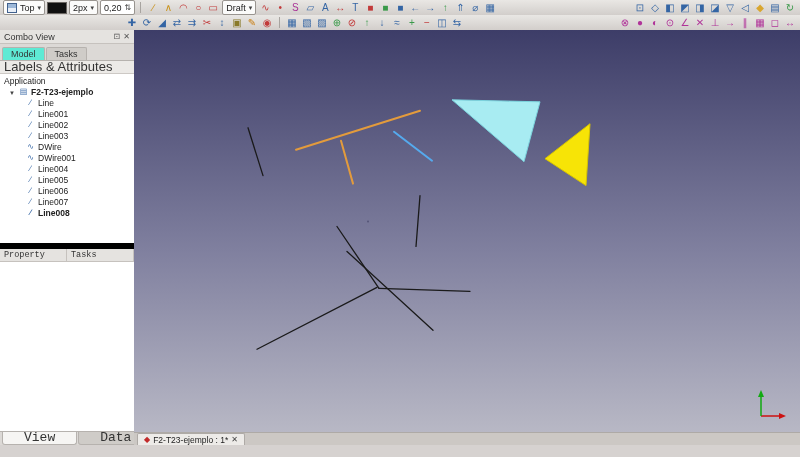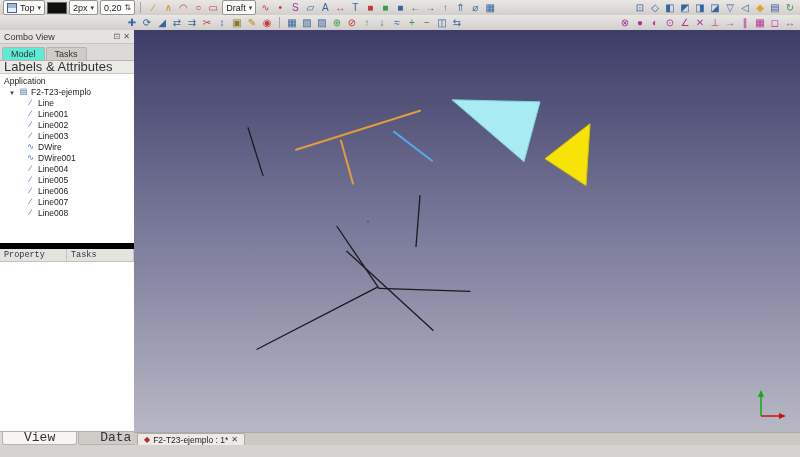--- a/index.html
+++ b/index.html
@@ -38,21 +38,21 @@
            padding:1px 2px 0 2px;gap:1px;align-items:flex-end;}
   .cv-tab{padding:1px 8px 1px 8px;border:1px solid #b6b2ae;border-bottom:none;
           border-radius:2px 2px 0 0;background:#cfccc8;color:#333;}
   .cv-tab.active{background:#5eead4;}
   .tree-header{height:12px;line-height:12px;padding:0 4px;background:#eceae7;
                border-bottom:1px solid #cdc9c5;font-size:13px;color:#333;}
   .tree{flex:0 0 168px;background:#ffffff;overflow:hidden;border-bottom:6px solid #000000;padding-top:1px;}
   .tree-row{display:flex;align-items:center;height:11px;font-size:8.5px;gap:3px;padding-left:4px;white-space:nowrap;}
   .tree-row.doc{padding-left:9px;}
   .tree-row.child{padding-left:26px;}
-  .bold{font-weight:normal;}
+  .bold{font-weight:bold;}
   .expander{width:7px;display:inline-block;}
   .expander::before{content:"▼";font-size:6px;color:#444;}
   .titem-icon{color:#3465a4;font-size:8px;width:9px;text-align:center;}
   .prop-header{display:flex;height:12px;background:#e5e3e0;border-bottom:1px solid #c6c2be;}
   .prop-col{flex:1;padding:0 4px;font-size:8.5px;line-height:12px;border-right:1px solid #c6c2be;color:#333;font-family:Liberation Mono, monospace;}
   .prop-body{flex:1;background:#ffffff;}
   .cv-bottom-tabs{height:13px;display:flex;background:#dcd9d6;border-top:1px solid #b6b2ae;
                   padding:0 0 0 2px;gap:1px;}
   .cvb-tab{padding:0 21px;font-size:13px;line-height:11px;border:1px solid #b6b2ae;border-top:none;
            border-radius:0 0 3px 3px;background:#f6f5f3;color:#333;font-family:Liberation Mono, monospace;}

